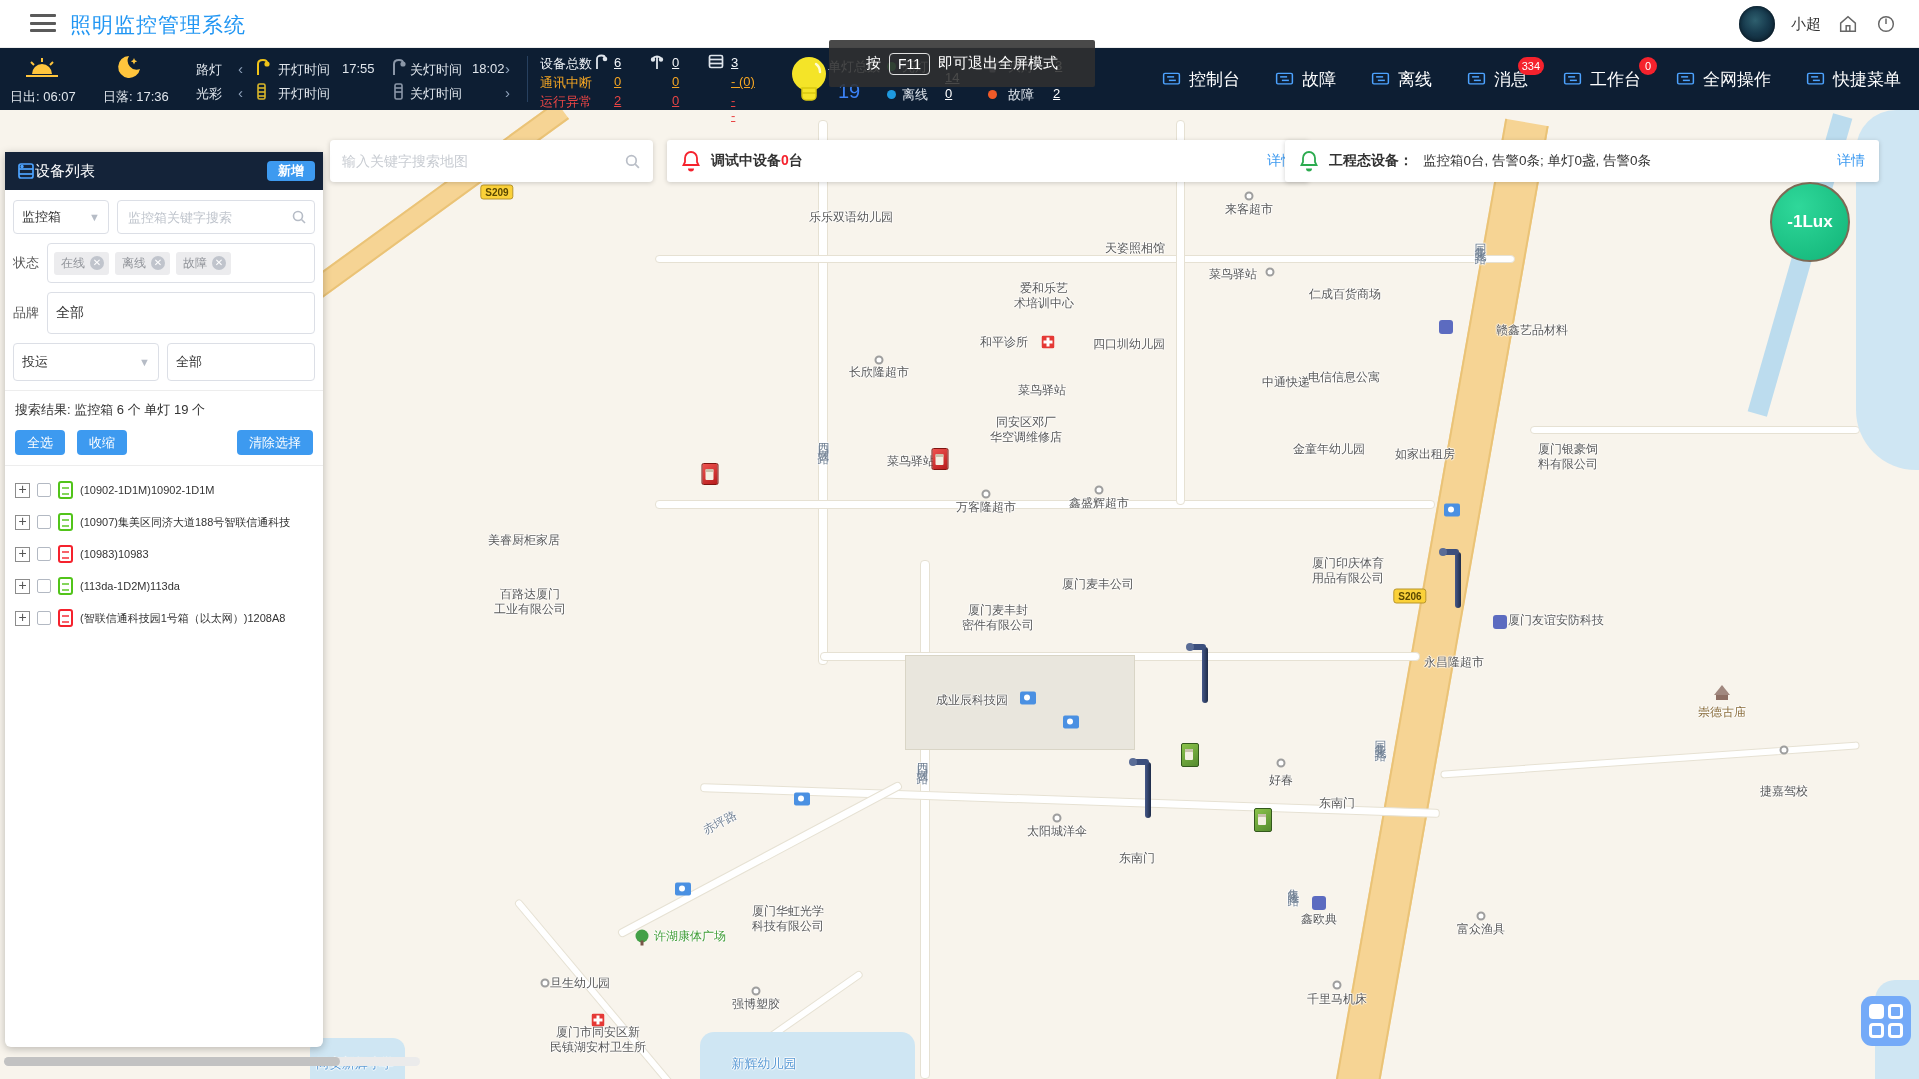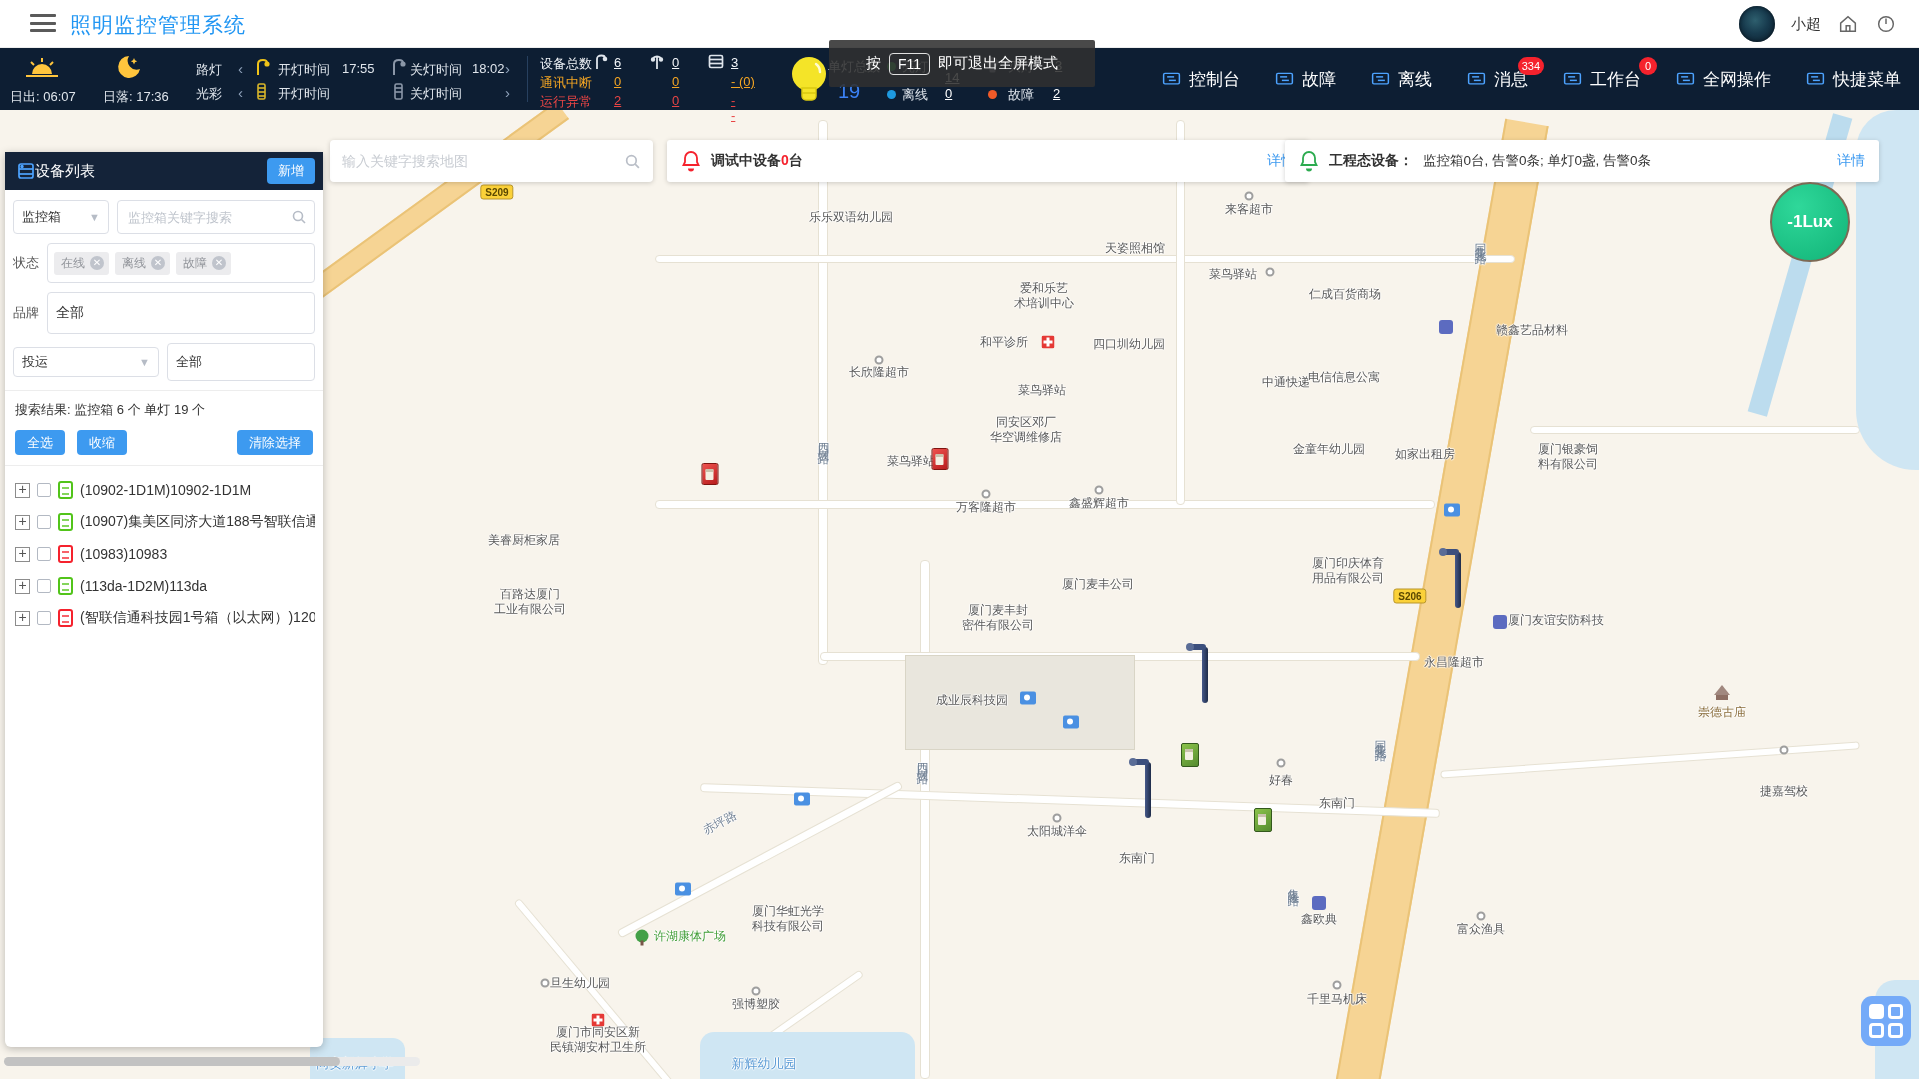--- a/index.html
+++ b/index.html
@@ -77,21 +77,21 @@
   .fs-tooltip { position:absolute; left:829px; top:40px; width:266px; height:47px; background:rgba(48,48,48,.88); z-index:30;
     display:flex; align-items:center; justify-content:center; gap:8px; color:#fff; font-size:15px; border-radius:2px; }
   .f11-key { border:1px solid #e0e0e0; border-radius:4px; padding:2px 8px; font-size:14px; }
 
   
   .panel { position:absolute; left:5px; top:152px; width:318px; height:895px; background:#fff; z-index:15;
     border-radius:0 0 6px 6px; box-shadow:0 2px 8px rgba(0,0,0,.25); }
   .panel-hd { height:38px; background:#142339; display:flex; align-items:center; padding:0 8px 0 12px; }
   .panel-hd .ttl { color:#fff; font-size:15px; flex:1; }
   .btn-blue { background:#3d9af0; color:#fff; border:none; border-radius:4px; font-size:13px; cursor:pointer; font-family:inherit; }
-  .add-btn { width:48px; height:26px; }
+  .add-btn { width:48px; height:20px;font-weight:bold; }
   .panel-bd { padding:10px 8px 0 8px; }
   .prow { display:flex; align-items:center; margin-bottom:9px; }
   .sel { border:1px solid #dcdfe6; border-radius:4px; height:34px; display:flex; align-items:center; padding:0 8px; font-size:13px; color:#333; background:#fff; cursor:pointer; }
   .sel .chev { margin-left:auto; color:#b6bcc6; font-size:11px; padding-left:6px; }
   .inp { border:1px solid #dcdfe6; border-radius:4px; height:34px; font-size:13px; padding:0 26px 0 10px; color:#333; width:100%; font-family:inherit; }
   .inp::placeholder { color:#bfc4cc; }
   .flabel { width:34px; font-size:13px; color:#555; flex:none; }
   .tagbox { flex:1; border:1px solid #dcdfe6; border-radius:4px; min-height:40px; display:flex; align-items:center; gap:6px; padding:4px 6px; flex-wrap:wrap; }
   .tag { background:#ececee; border-radius:3px; font-size:12px; color:#909399; padding:3px 5px 3px 7px; display:flex; align-items:center; gap:5px; cursor:pointer; }
   .tag .x { width:14px; height:14px; background:#c0c4cc; color:#fff; border-radius:50%; font-size:10px; line-height:14px; text-align:center; }
@@ -101,21 +101,21 @@
   .sm-btn { height:25px; padding:0 12px; }
   .tree { padding:8px 0 0 2px; }
   .tree-row { display:flex; align-items:center; gap:7px; height:32px; white-space:nowrap; overflow:hidden; cursor:pointer; }
   .expander { width:15px; height:15px; border:1px solid #8c8c8c; flex:none; position:relative; background:#fff; }
   .expander::before { content:"+"; position:absolute; left:2.5px; top:-2.5px; font-size:14px; color:#555; }
   .cbx { width:14px; height:14px; border:1px solid #b3b9c3; border-radius:2px; flex:none; background:#fff; }
   .cab { width:15px; height:18px; border:2px solid; border-radius:3px; flex:none; position:relative; }
   .cab::after { content:""; position:absolute; left:2px; top:4px; right:2px; bottom:2px; border-top:2px solid; border-bottom:2px solid; opacity:.7; }
   .cab.ok { border-color:#52c41a; color:#52c41a; }
   .cab.err { border-color:#f5222d; color:#f5222d; }
-  .tree-row .lbl { font-size:14px; color:#333; }
+  .tree-row .lbl { font-size:11px; color:#333; }
 
   
   .map-search { position:absolute; left:330px; top:140px; width:323px; height:42px; background:#fff; border-radius:4px;
     box-shadow:0 1px 5px rgba(0,0,0,.18); z-index:12; display:flex; align-items:center; padding:0 12px; }
   .map-search input { border:none; outline:none; flex:1; font-size:14px; color:#333; font-family:inherit; }
   .map-search input::placeholder { color:#c8ccd2; }
   .alert-bar { position:absolute; top:140px; height:42px; background:#fff; border-radius:3px; box-shadow:0 1px 5px rgba(0,0,0,.18);
     z-index:12; display:flex; align-items:center; padding:0 14px; gap:10px; }
   .alert-bar .txt { font-size:14px; color:#333; font-weight:bold; }
   .alert-bar .txt .cnt { color:#f5222d; }
@@ -604,21 +604,21 @@
             </span>
           </div>
       </div>
       <div class="prow">
         <span class="flabel">品牌</span>
         <div class="sel" style="flex:1; height:42px;">
           <span style="font-size:14px;">全部</span>
         </div>
       </div>
       <div class="prow">
-        <div class="sel" style="width:146px; height:30px;">
+        <div class="sel" style="width:146px; height:38px;">
           <span>投运</span>
             <span class="chev">▼</span>
         </div>
         <div class="sel" style="flex:1; margin-left:8px; height:38px;">
           <span>全部</span>
         </div>
       </div>
       <div class="result-line">搜索结果: 监控箱 6 个    单灯 19 个</div>
       <div class="btnrow">
         <button class="btn-blue sm-btn">全选</button>

